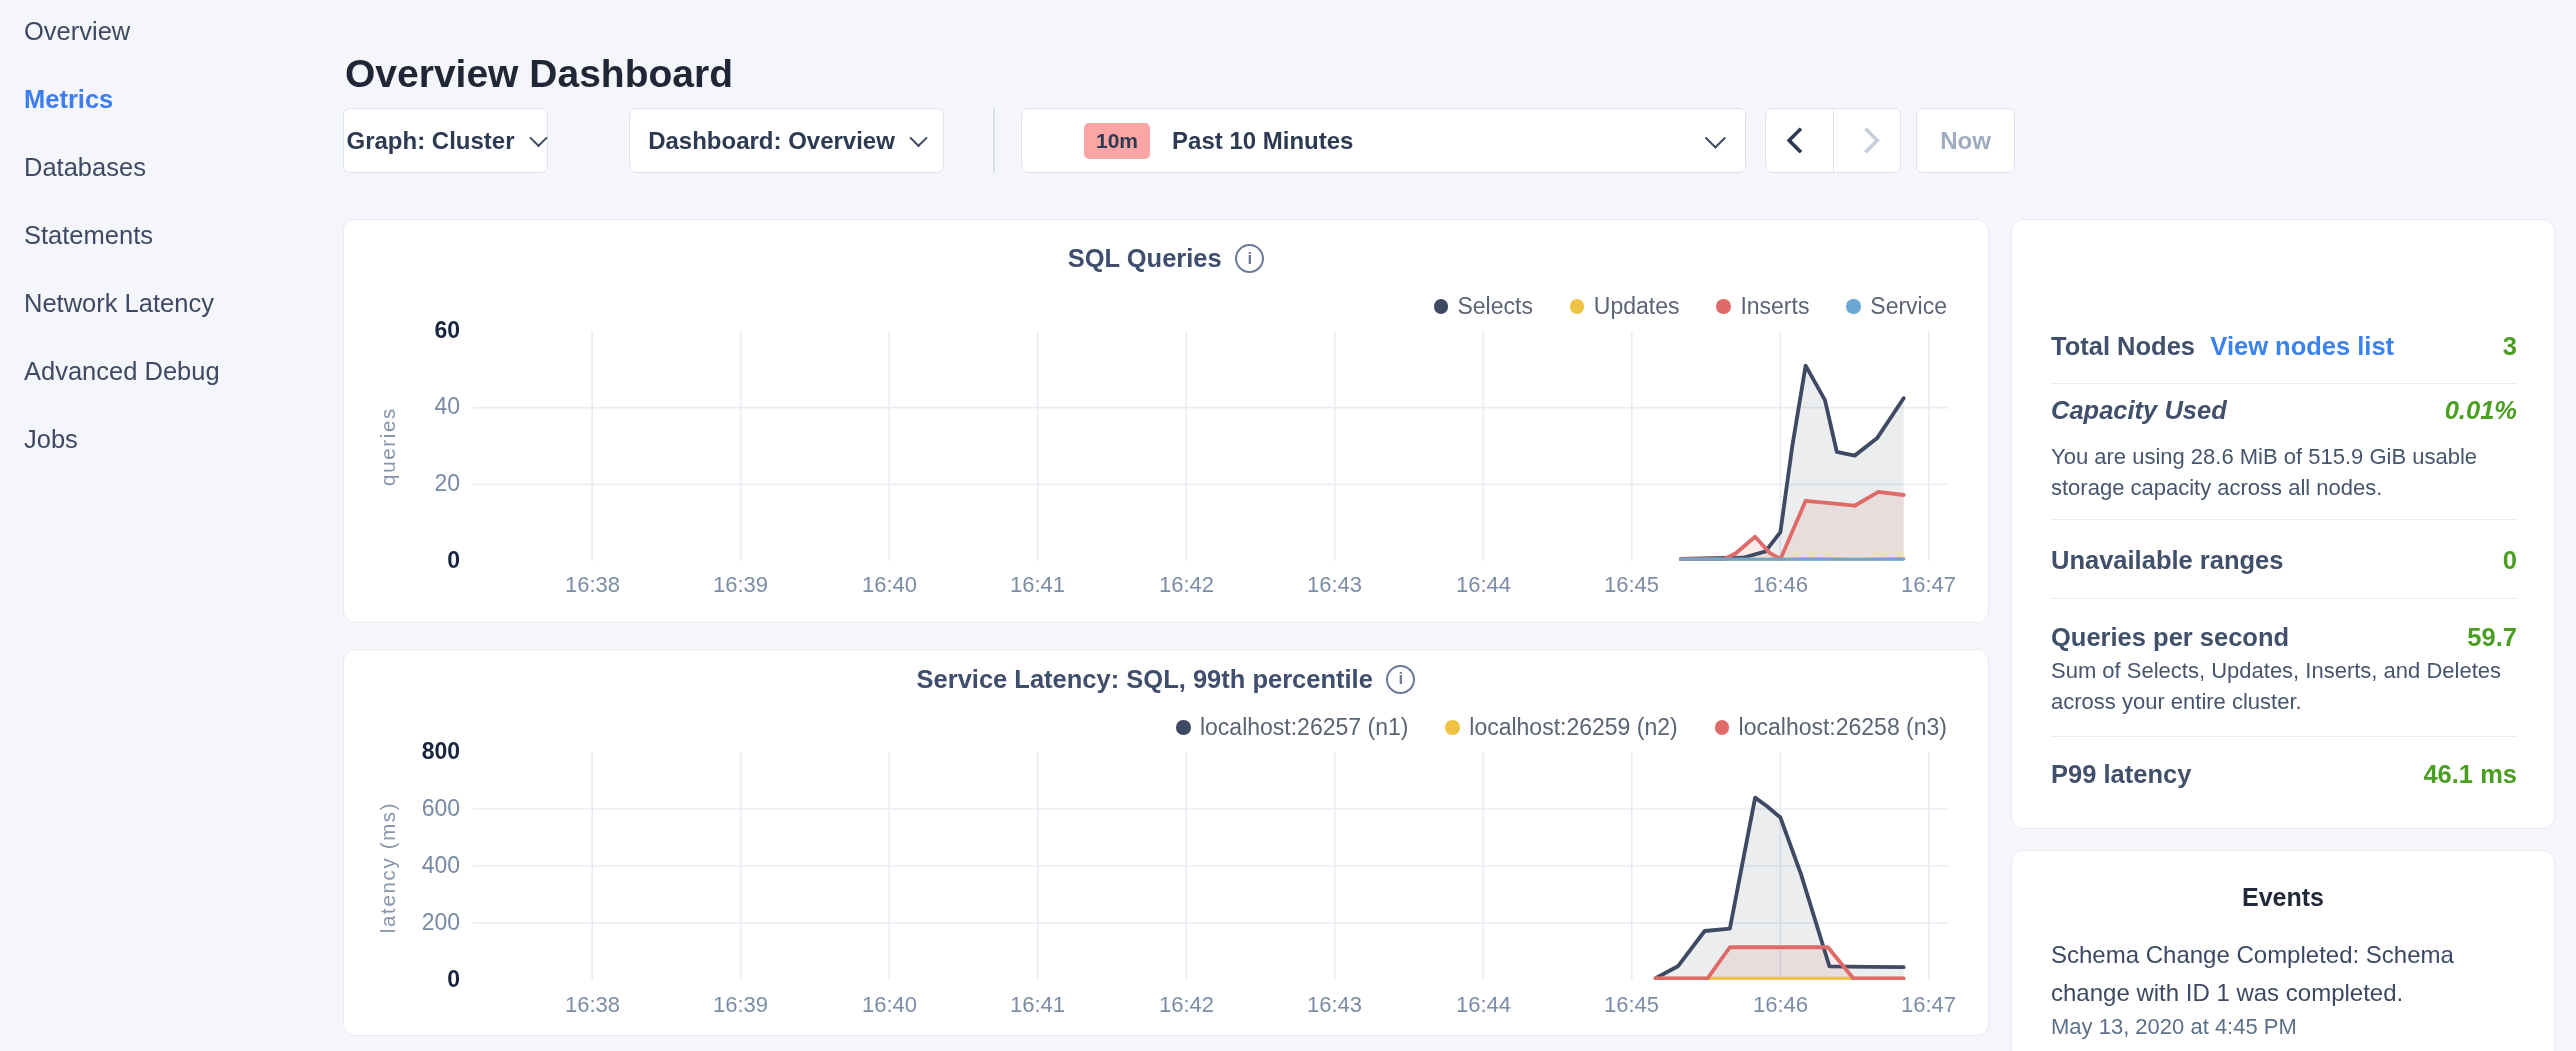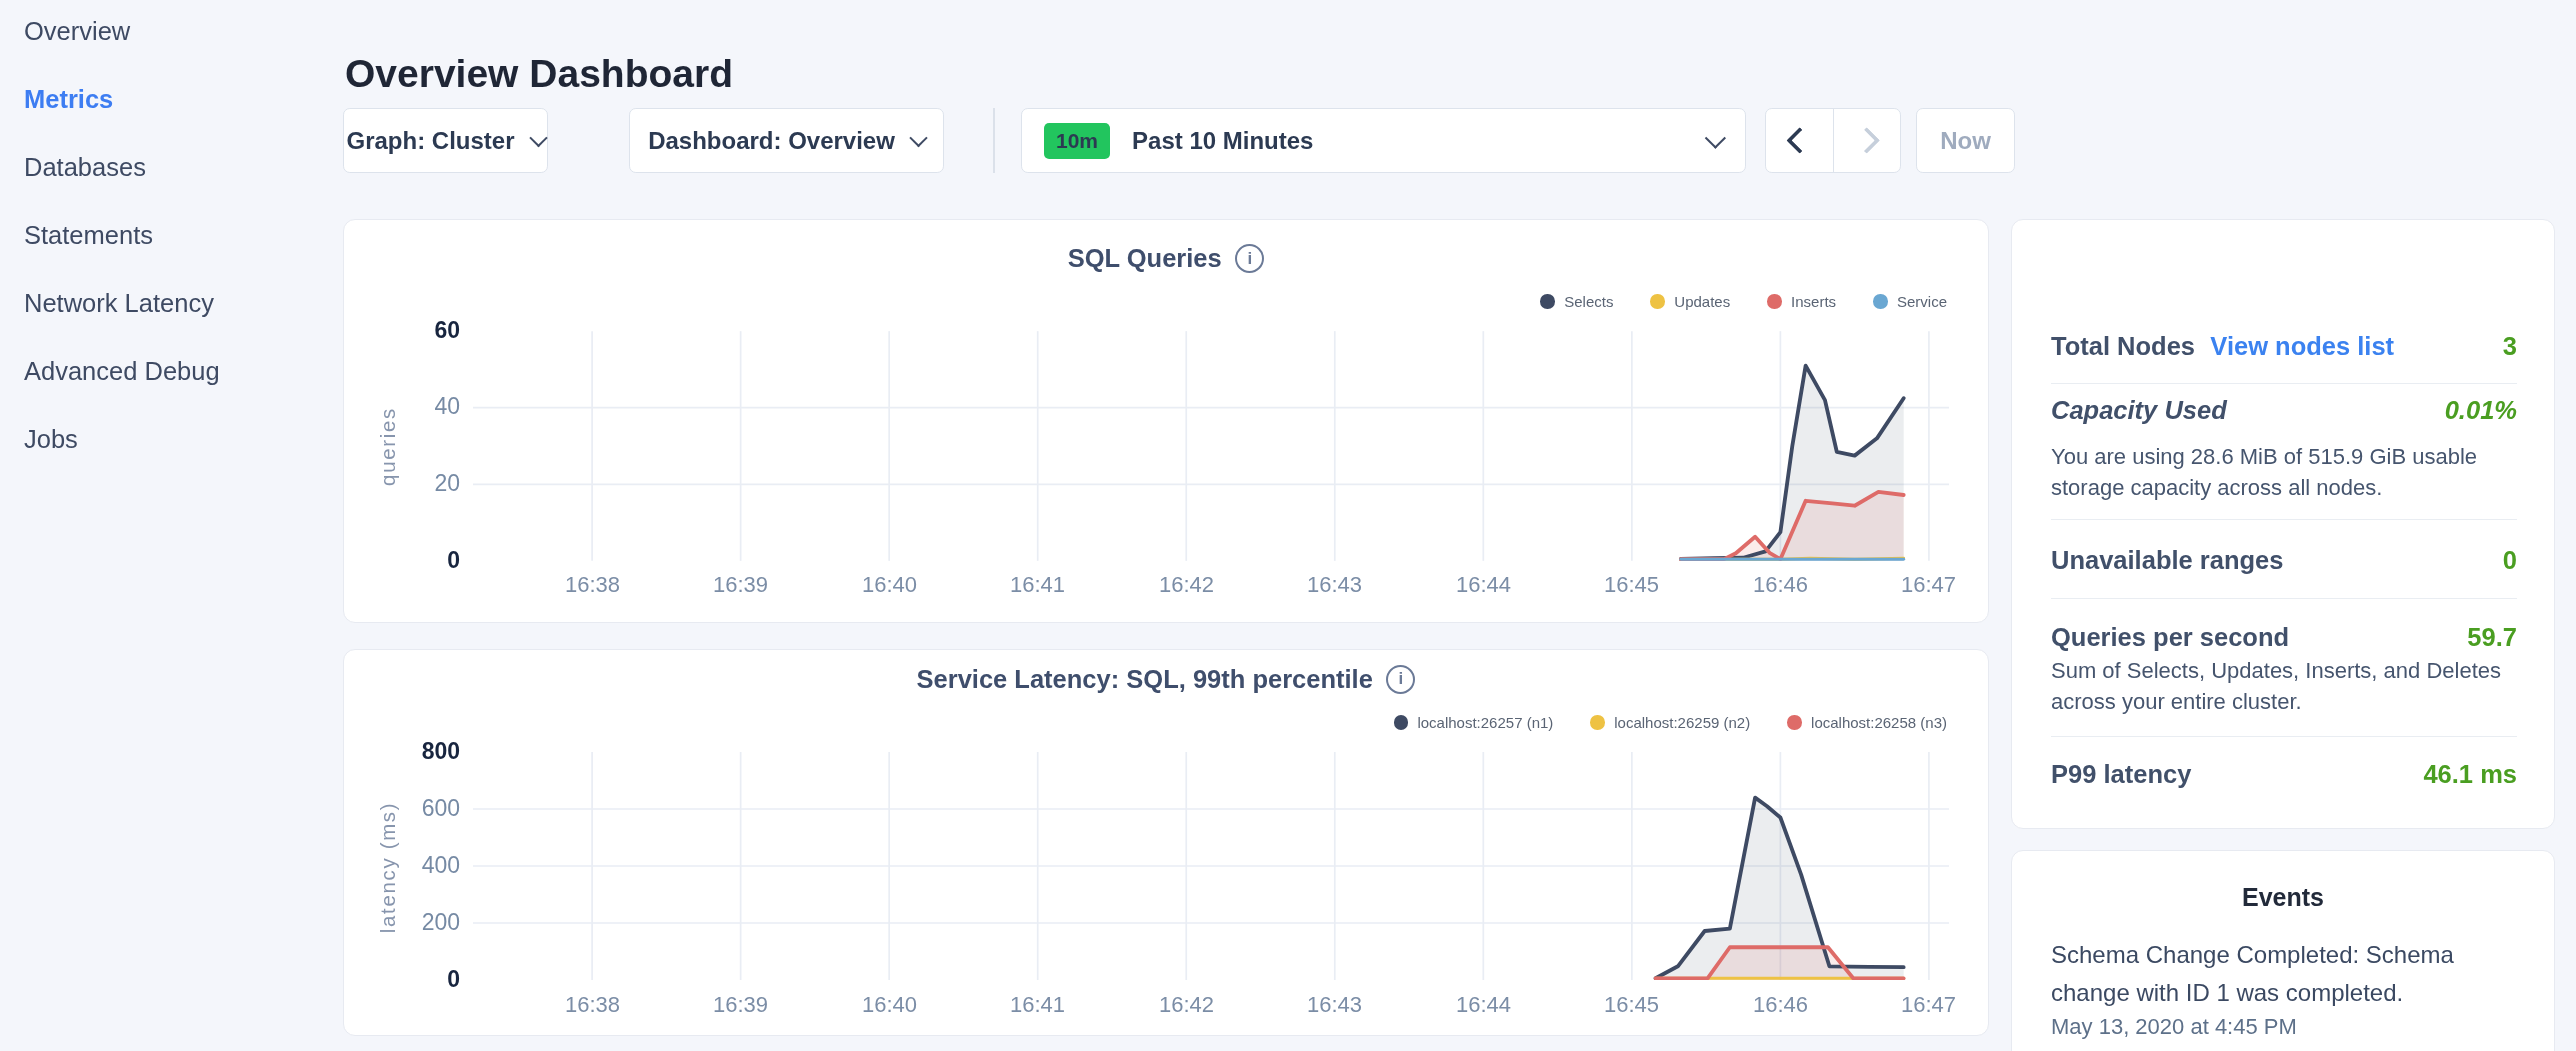--- a/index.html
+++ b/index.html
@@ -16,22 +16,22 @@
   
   .page-title{position:absolute;left:345px;top:25.5px;font-size:39px;font-weight:bold;color:#1f2636;}
   
   .ctl{position:absolute;top:108px;height:65px;background:#fff;border:1.7px solid #dde3ec;
     border-radius:6.8px;box-sizing:border-box;display:flex;align-items:center;
     font-size:24px;font-weight:bold;color:#2c3a52;}
   .dd1{left:343px;width:205px;justify-content:center;gap:17px;}
   .dd2{left:629px;width:315px;justify-content:center;gap:17px;}
   .ctl-divider{position:absolute;left:993px;top:108px;width:1.7px;height:65px;background:#dbe1ea;}
   .timepicker{left:1021px;width:725px;padding:0 22px;}
-  .time-badge{background:#22c55e;border-radius:5.1px;padding:6px 12px;font-size:21px;
-    font-weight:bold;color:#2c3a52;margin-right:22px;}
+  .time-badge{background:#fca5a5;border-radius:5.1px;padding:6px 12px;font-size:21px;
+    font-weight:bold;color:#2c3a52;margin-right:22px;margin-left:40px;}
   .chev{width:11px;height:11px;border-right:2.6px solid #3e4a63;border-bottom:2.6px solid #3e4a63;
     transform:rotate(45deg) translate(-1.7px,-1.7px);display:inline-block;}
   .tp-chev{margin-left:auto;width:12.8px;height:12.8px;}
   .prevnext{left:1765px;width:136px;padding:0;}
   .pn-half{flex:1;height:100%;display:flex;align-items:center;justify-content:center;}
   .pn-half:first-child{border-right:1.7px solid #dde3ec;}
   .arrow-prev{width:15.3px;height:15.3px;border-left:4.3px solid #2c3a52;border-bottom:4.3px solid #2c3a52;
     transform:rotate(45deg);border-radius:1.7px;}
   .arrow-next{width:15.3px;height:15.3px;border-top:4.3px solid #c6cfdb;border-right:4.3px solid #c6cfdb;
     transform:rotate(45deg);border-radius:1.7px;}
@@ -46,21 +46,21 @@
   .chart-title{position:absolute;left:0;right:0;display:flex;align-items:flex-end;justify-content:center;
     gap:13.6px;font-size:25.5px;font-weight:bold;color:#3f4e6c;}
   #chart1 .chart-title{top:24px;}
   #chart2 .chart-title{top:14.5px;}
   .info-icon{width:29px;height:29px;border:2.6px solid #6b7a97;border-radius:50%;box-sizing:border-box;
     display:flex;align-items:center;justify-content:center;font-size:17px;font-weight:bold;
     color:#6b7a97;font-style:normal;}
   .legend{position:absolute;right:41px;display:flex;gap:37px;align-items:center;}
   #chart1 .legend{top:73px;}
   #chart2 .legend{top:64px;}
-  .legend-entry{display:flex;align-items:center;gap:9.4px;font-size:15px;color:#5a6474;}
+  .legend-entry{display:flex;align-items:center;gap:9.4px;font-size:23px;color:#5a6474;}
   .legend-dot{width:14.5px;height:14.5px;border-radius:50%;}
   .plot{position:absolute;}
   .xtick{position:absolute;width:119px;text-align:center;font-size:22px;color:#7b8da6;}
   .ytick{position:absolute;text-align:right;font-size:23px;color:#768aa4;}
   .ytick.bold{font-weight:bold;color:#18253f;}
   .yunit{position:absolute;font-size:20.4px;color:#8795ad;letter-spacing:1.7px;
     transform:rotate(-90deg);transform-origin:center;white-space:nowrap;width:255px;text-align:center;}
   
   .panel-title{position:absolute;left:0;right:0;text-align:center;font-size:25px;font-weight:bold;color:#222a3a;}
   #summary .panel-title{top:252px;}

